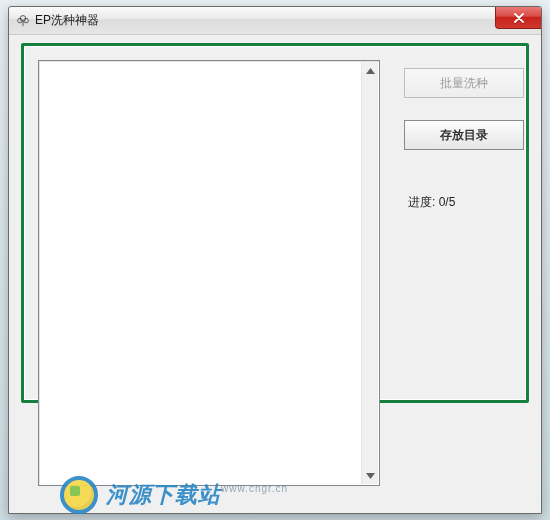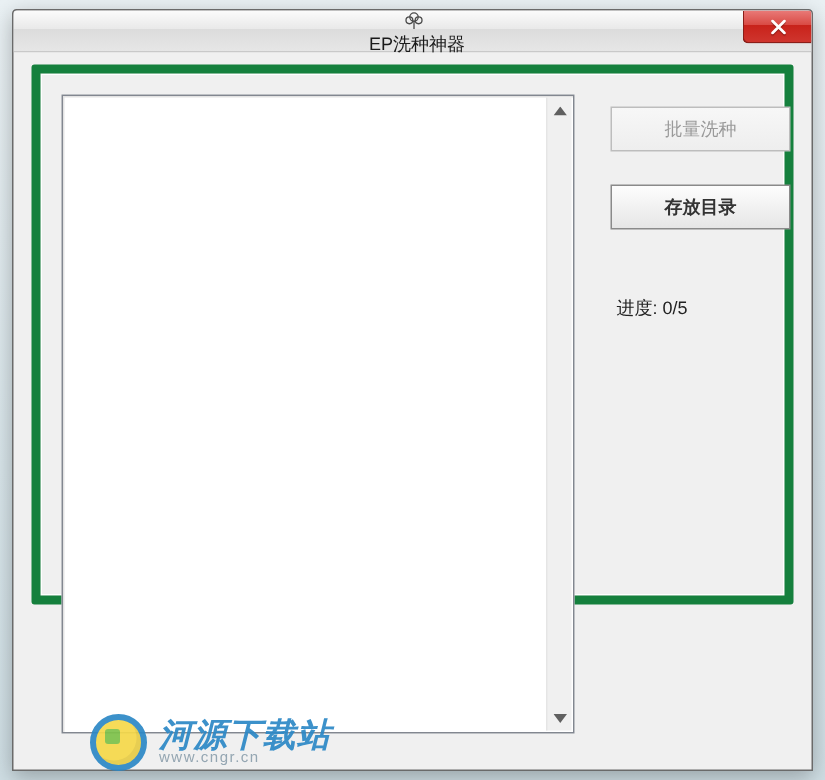--- a/index.html
+++ b/index.html
@@ -28,21 +28,20 @@
 
   .titlebar {
     height: 28px;
     background: linear-gradient(180deg, #fbfbfb 0%, #e9e9e9 45%, #dcdcdc 46%, #e6e6e6 100%);
     border-bottom: 1px solid #c9c9c9;
     border-radius: 3px 3px 0 0;
     display: flex;
     align-items: center;
     padding: 0 0 0 6px;
     position: relative;
-    flex-direction: column;
   }
 
   .titlebar .app-icon {
     width: 16px; height: 16px;
     display: inline-flex; align-items: center; justify-content: center;
     margin-right: 4px;
   }
 
   .titlebar .title {
     font-size: 12px;
@@ -67,21 +66,21 @@
 
   .client {
     position: absolute;
     left: 8px; right: 8px; top: 36px; bottom: 8px;
   }
 
   
   .group-frame {
     position: absolute;
     left: 4px; top: 0; right: 4px; height: 360px;
-    border: 6px solid #15803d;
+    border: 3px solid #15803d;
     border-radius: 2px;
     background: #f0f0f0;
     box-shadow: inset 0 0 0 1px #fff;
   }
 
   
   .listbox {
     position: absolute;
     left: 14px; top: 14px;
     width: 342px; height: 426px;
@@ -143,21 +142,21 @@
     background: #f6d94a;
     border: 4px solid #2c88c6;
     position: relative;
     box-shadow: inset -3px -3px 0 rgba(0,0,0,0.06);
   }
   .watermark .logo::after{
     content:"";
     position:absolute; left:6px; top:6px; width:10px; height:10px;
     background:#7ec24a; border-radius:2px;
   }
-  .watermark .texts { display:flex; flex-direction:column; line-height:1; }
+  .watermark .texts { display:flex; flex-direction:row; line-height:1; }
   .watermark .cn {
     font-size: 22px; font-weight: 700;
     color: #2c88c6;
     font-style: italic;
     letter-spacing: 1px;
   }
   .watermark .url {
     font-size: 10px; color: #8da0ad;
     letter-spacing: 1px;
   }

